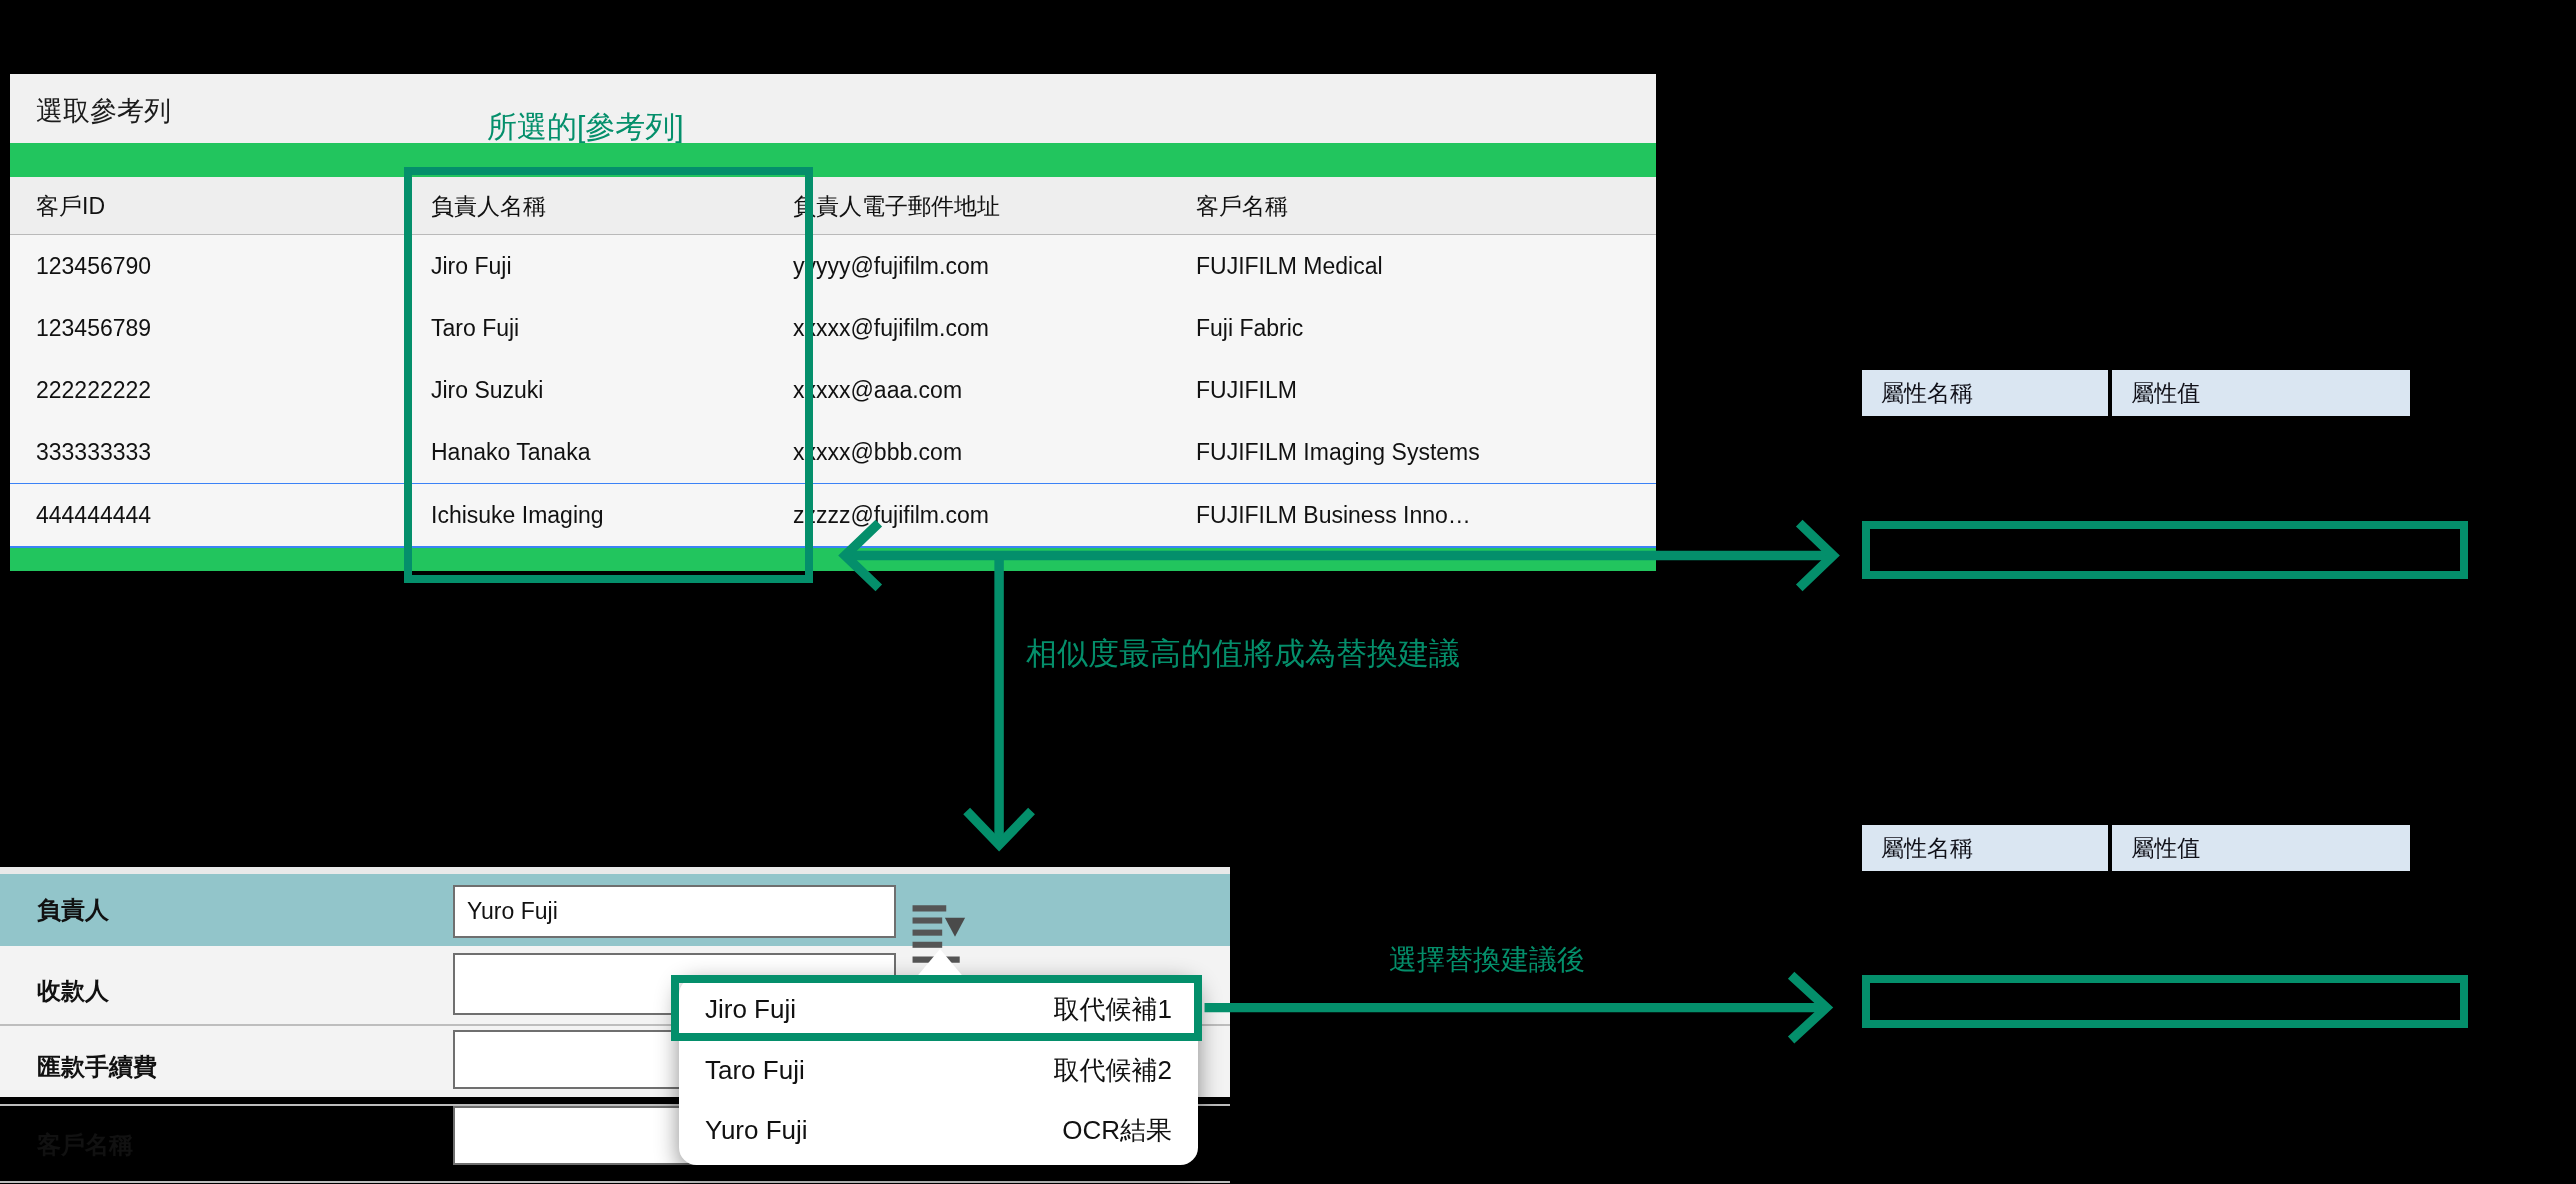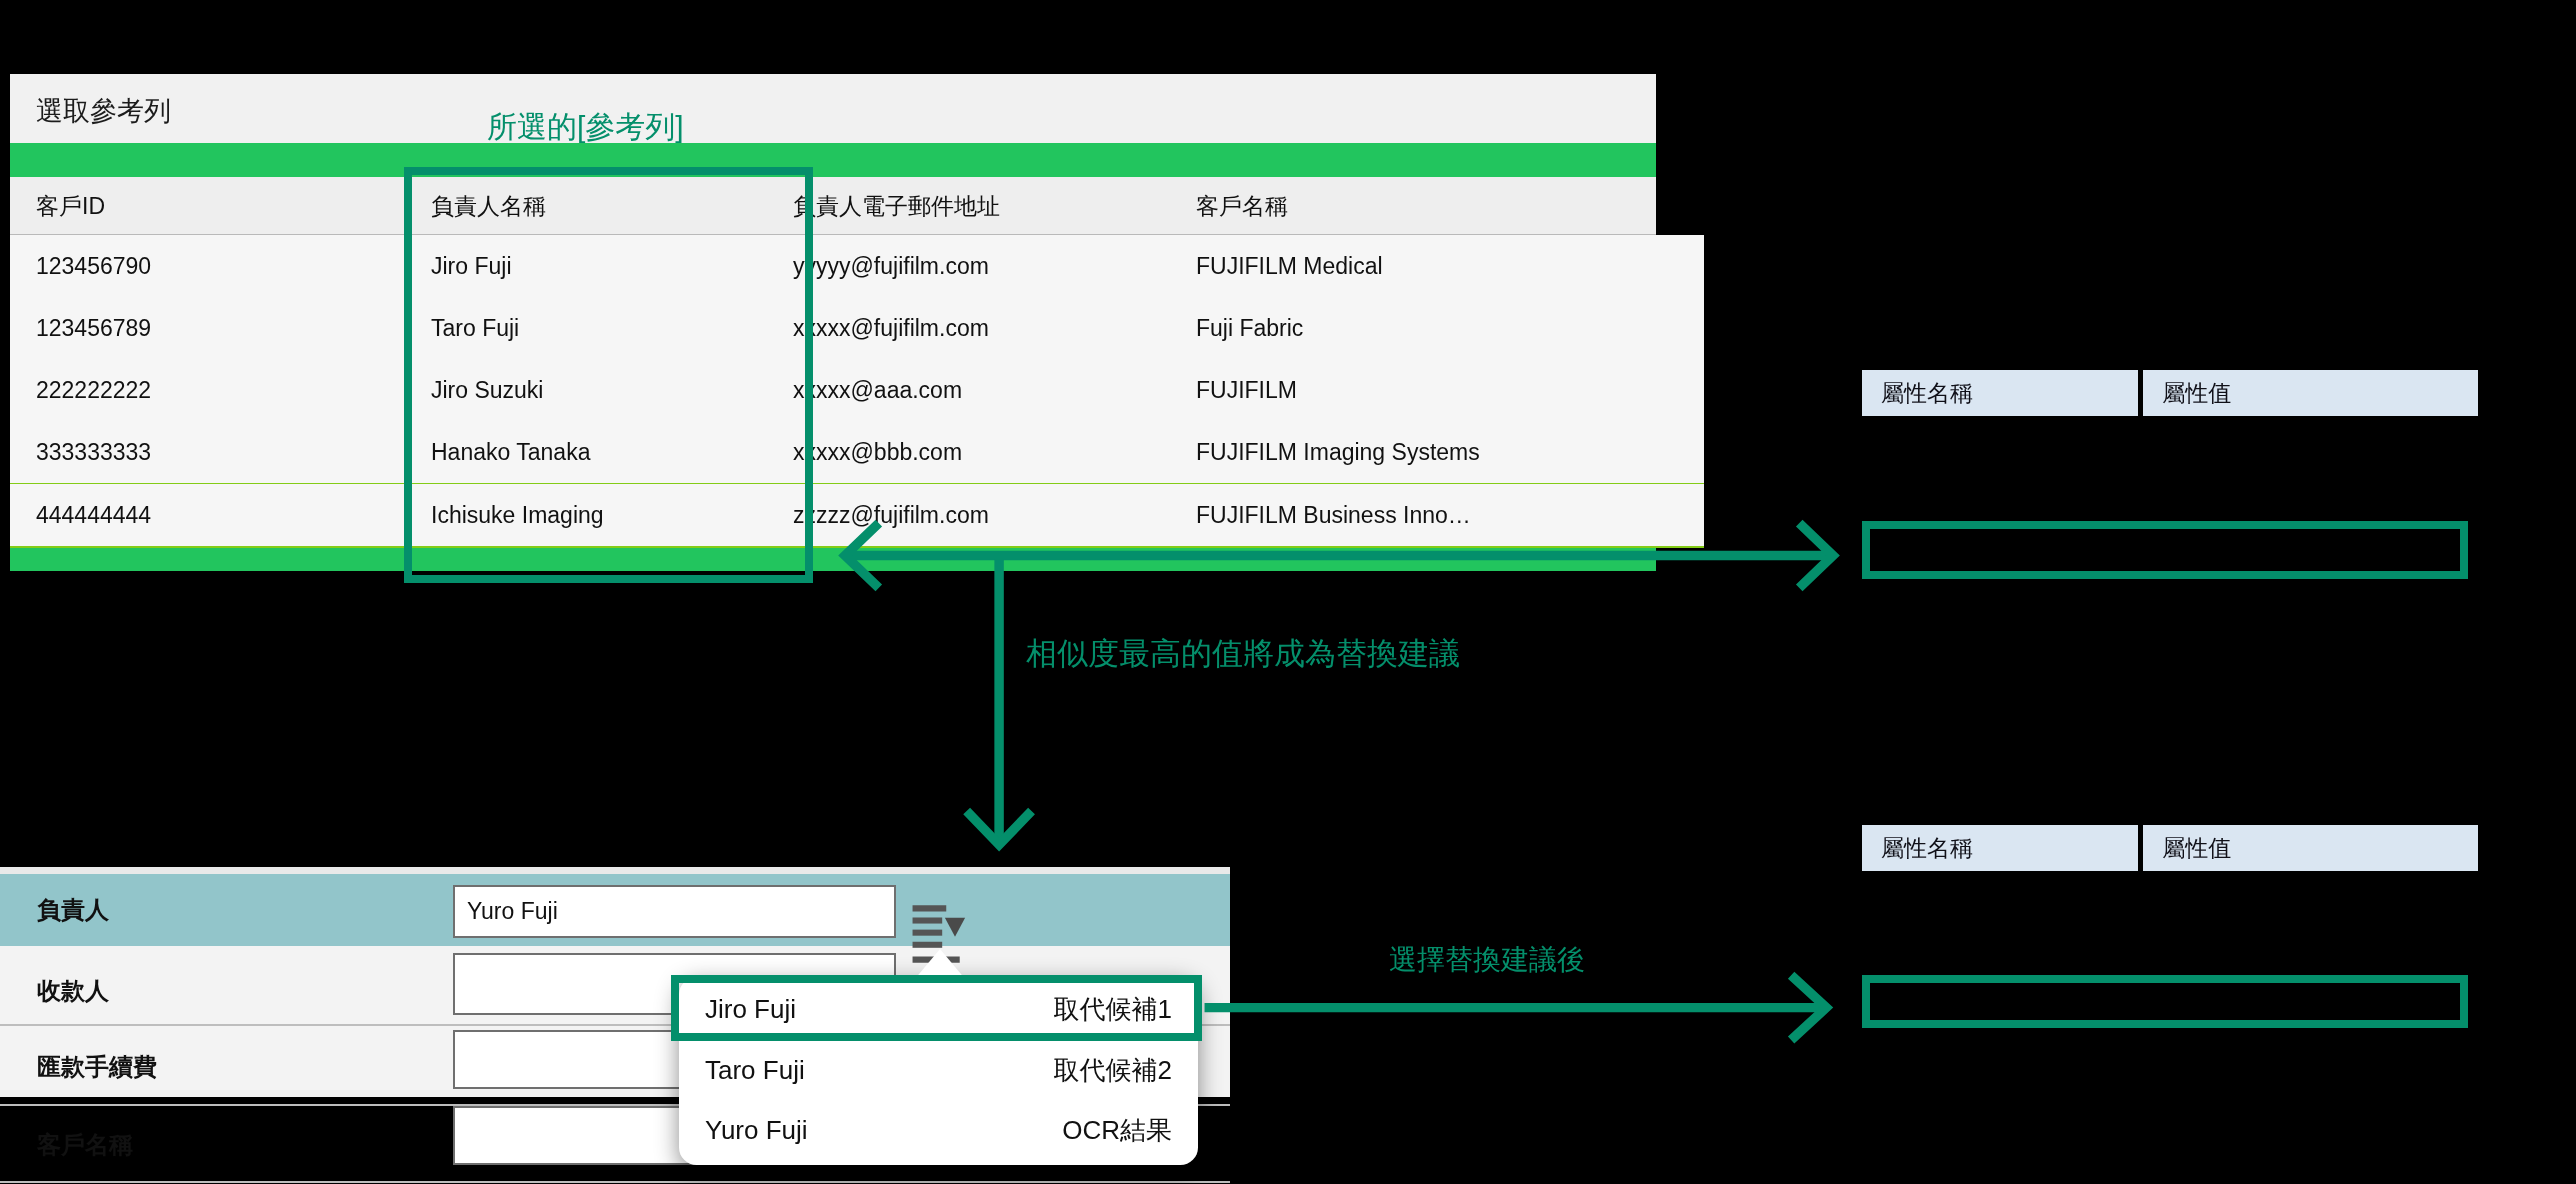--- a/index.html
+++ b/index.html
@@ -5,31 +5,31 @@
   html,body{margin:0;padding:0;background:#000;}
   #canvas{position:relative;width:2576px;height:1184px;background:#000;overflow:hidden;
           font-family:"Liberation Sans","DejaVu Sans",sans-serif;}
   .abs{position:absolute;}
 
   
   #ref-panel{left:10px;top:74px;width:1646px;height:497px;background:#22c55e;}
   #ref-titlebar{left:0;top:0;width:100%;height:69px;background:#f1f1f1;}
   #ref-title{left:26px;top:19px;font-size:27px;color:#1c1c1c;}
   #ref-header-row{left:0;top:103px;width:100%;height:57px;background:#eeeeee;border-bottom:2px solid #b9b9b9;}
-  .ref-row{left:0;width:100%;height:62px;border-bottom:2px solid #84cc16;background:#f6f6f6;padding-left:48px;}
+  .ref-row{left:0;width:100%;height:62px;border-bottom:2px solid #3b82f6;background:#f6f6f6;}
   .cell{position:absolute;top:50%;transform:translateY(-50%);font-size:23px;color:#111;white-space:nowrap;}
   .c1{left:26px;} .c2{left:421px;} .c3{left:783px;} .c4{left:1186px;}
   #teal-col{left:409px;top:103px;width:389px;height:363px;background:#92c5ca;}
   #col-green-box{left:394px;top:93px;width:393px;height:400px;border:8.8px solid #048f6b;background:transparent;}
 
   
   .green-note{color:#048f6b;font-weight:normal;white-space:nowrap;}
 
   
-  .attr-header{width:616px;height:46px;display:flex;}
+  .attr-header{width:548px;height:46px;display:flex;}
   .attr-cell{background:#dae6f2;height:100%;display:flex;align-items:center;padding-left:19px;
              font-size:23px;color:#101018;box-sizing:border-box;}
   .attr-name{width:276px;} .attr-gap{width:5.4px;background:#000;} .attr-value{width:335px;}
   .green-empty-box{border:8.8px solid #048f6b;background:transparent;box-sizing:border-box;}
 
   
   #form-panel{left:0;top:867px;width:1230px;height:230px;background:#f3f3f3;}
   #form-topstrip{left:0;top:0;width:100%;height:6.8px;background:#e9e9e9;}
   #form-teal-row{left:0;top:6.8px;width:100%;height:72px;background:#92c5ca;}
   .form-label{position:absolute;left:37px;top:50%;transform:translateY(-50%);

